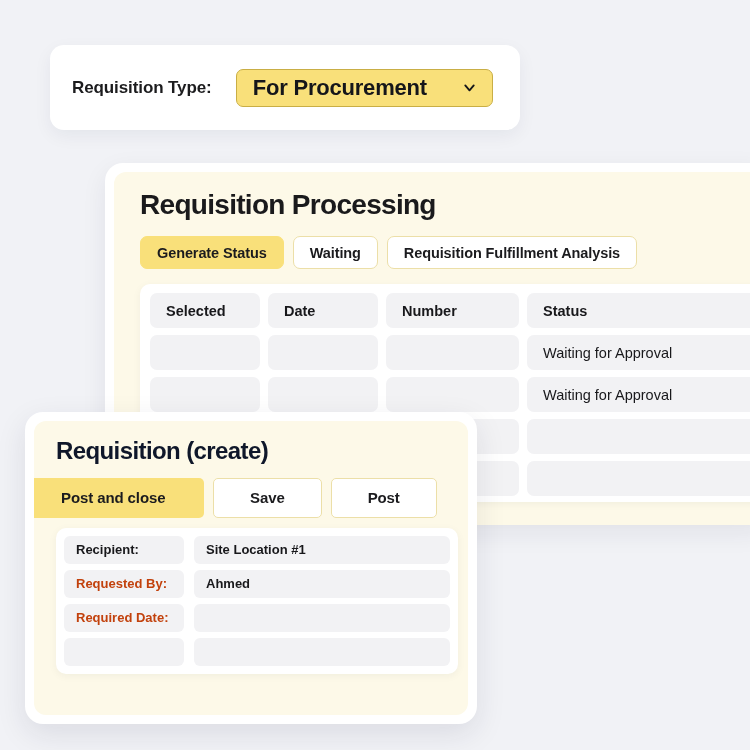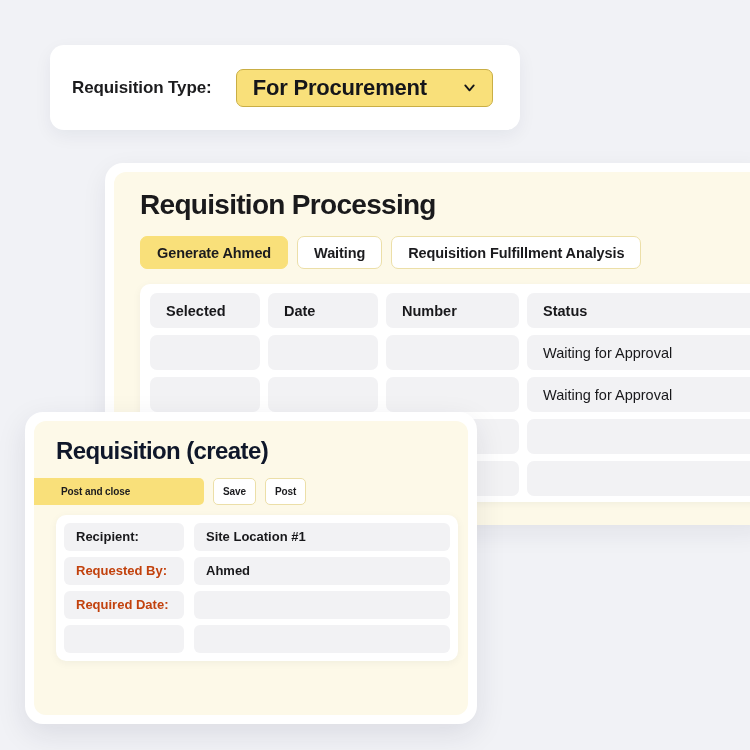--- a/index.html
+++ b/index.html
@@ -207,45 +207,45 @@
   }
 
   #modal-actions {
     display: flex;
     gap: 9px;
     margin-top: 13px;
     margin-left: -22px;   
   }
 
   .mbtn {
-    height: 27px;
+    height: 40px;
     border-radius: 5px;
     display: flex;
     align-items: center;
     justify-content: center;
-    font-size: 10px;
+    font-size: 15px;
     font-weight: 700;
     color: #1b1b1e;
     white-space: nowrap;
     cursor: pointer;
     letter-spacing: -0.1px;
   }
 
   .mbtn.primary {
     background: #f9e07a;
     width: 170px;
     justify-content: flex-start;
     padding-left: 27px;
     border-radius: 0 5px 5px 0;
   }
 
   .mbtn.ghost {
     background: #ffffff;
     border: 1px solid #ecdfa8;
-    padding: 0 9px;
+    padding: 0 36px;
     font-weight: 600;
   }
 
   #section-main {
     margin-top: 12px;
     font-size: 13.5px;
     font-weight: 700;
     color: #1b1b1e;
   }
 
@@ -299,21 +299,21 @@
     </div>
   </div>
 
   <div id="main-card">
     <div id="main-inner">
 
       <div id="main-title">Requisition Processing</div>
 
       <div id="tabs">
         <div class="tab active">
-          <span>Generate Ahmed</span>
+          <span>Generate Status</span>
         </div>
         <div class="tab plain">
           <span>Waiting</span>
         </div>
         <div class="tab plain">
           <span>Requisition Fulfillment Analysis</span>
         </div>
       </div>
 
       <div id="table-panel">

